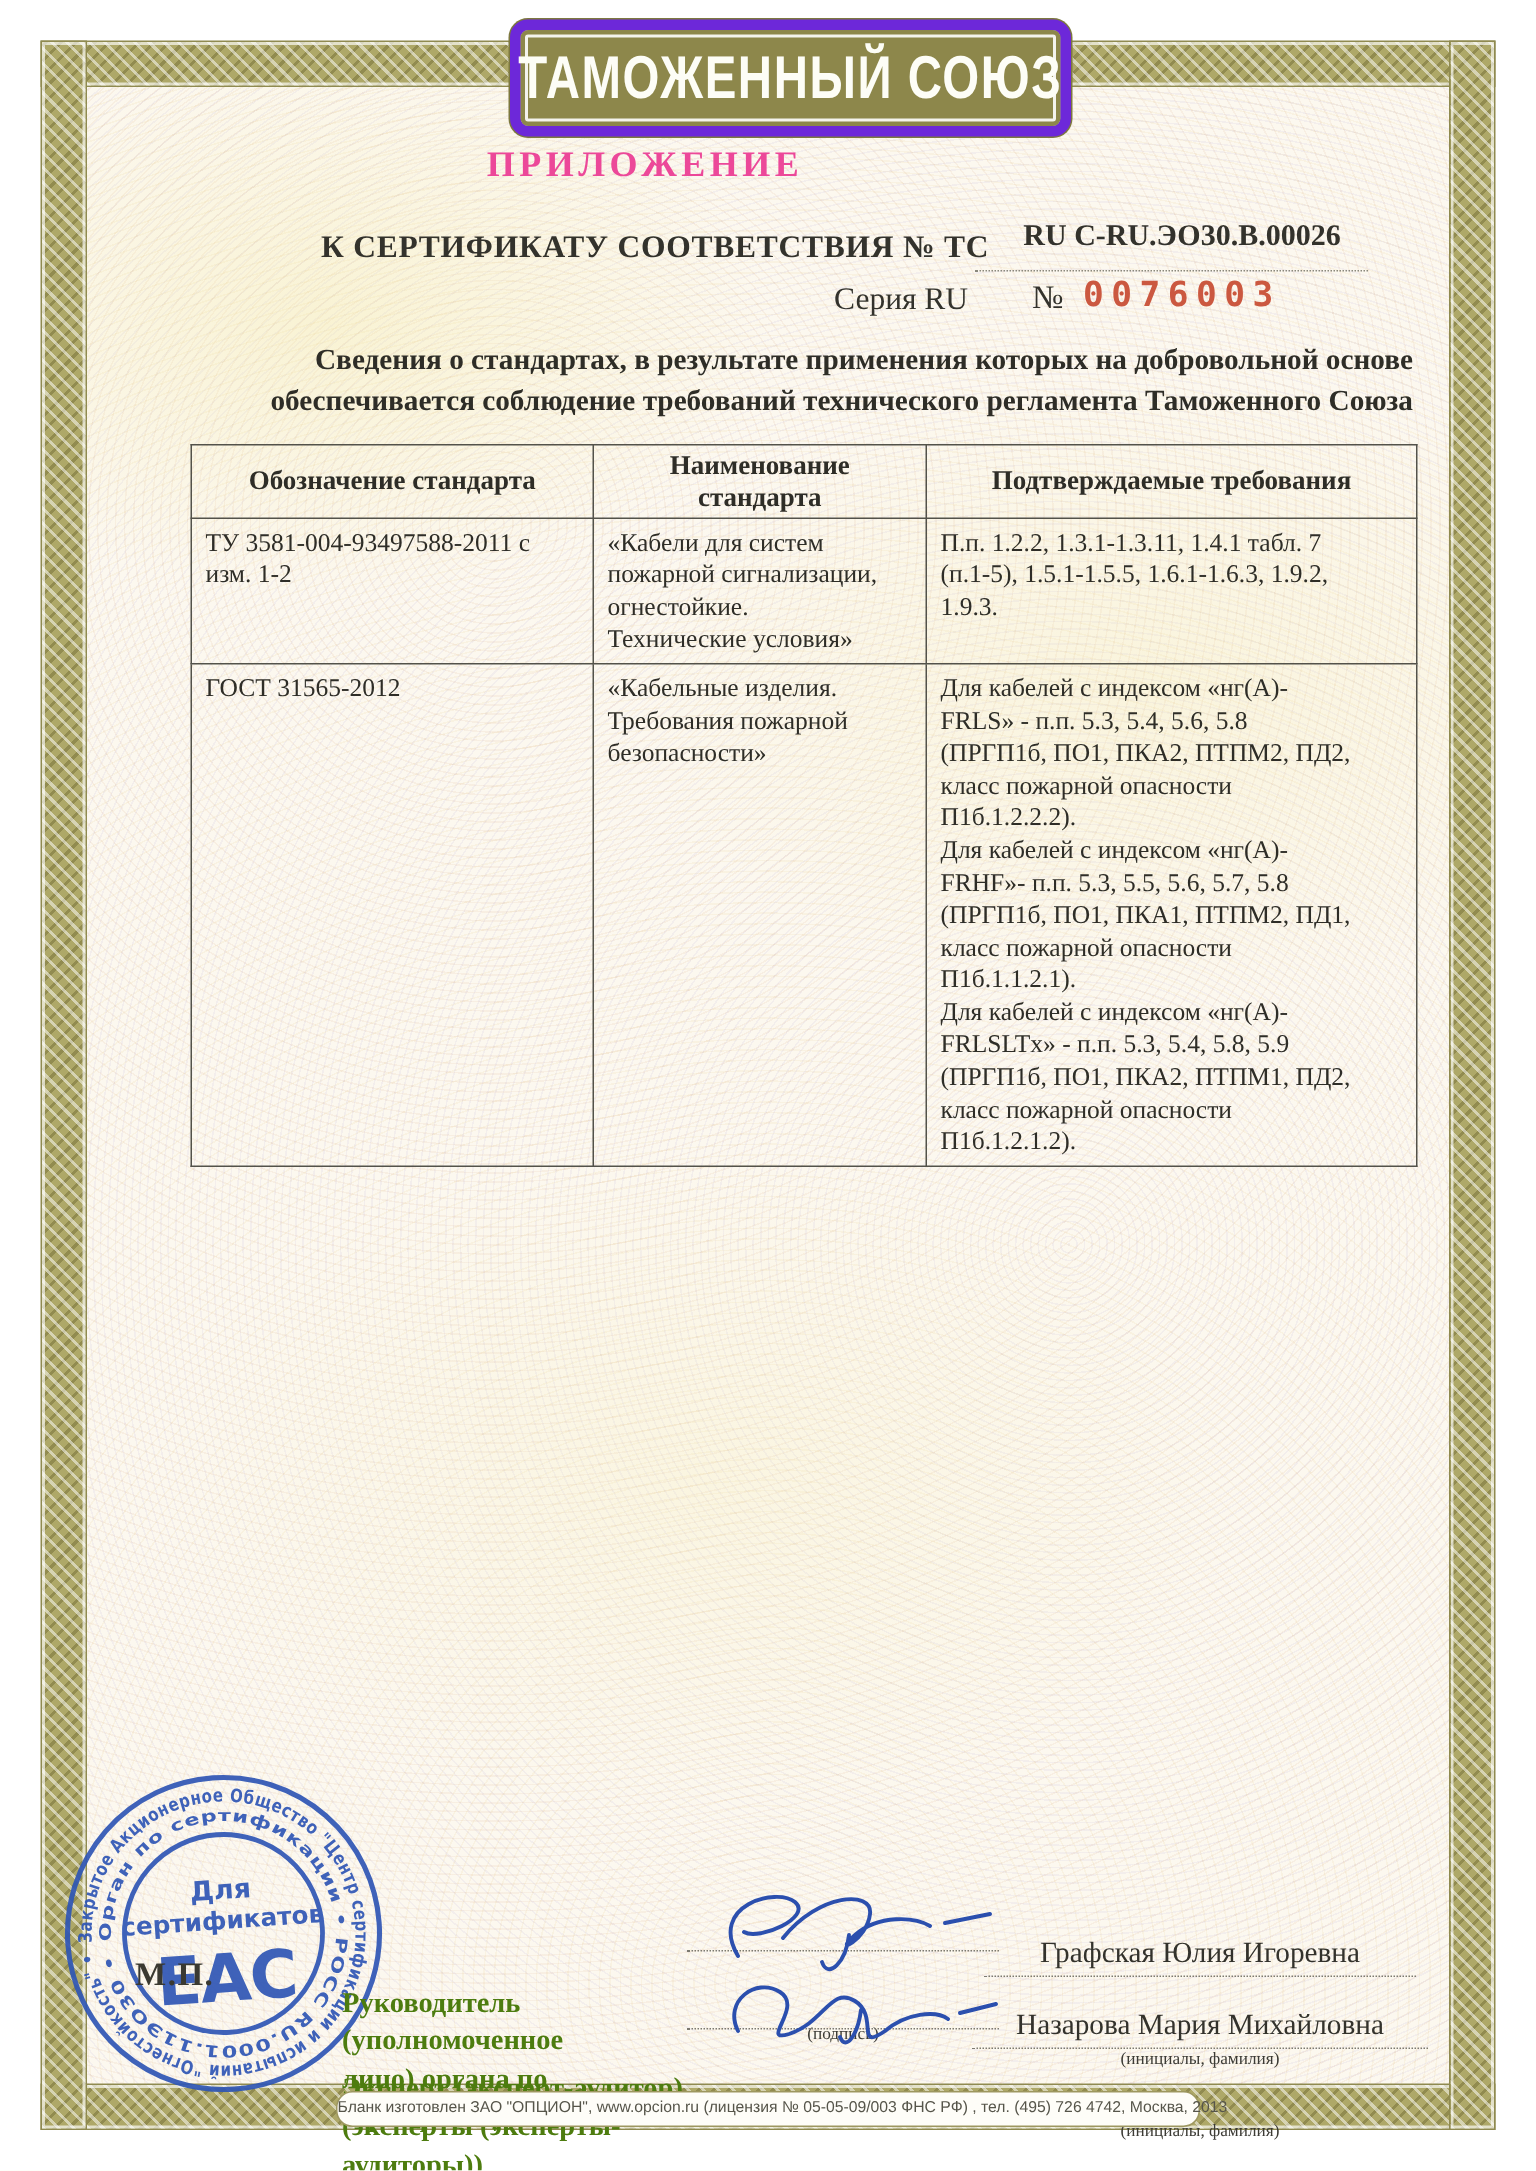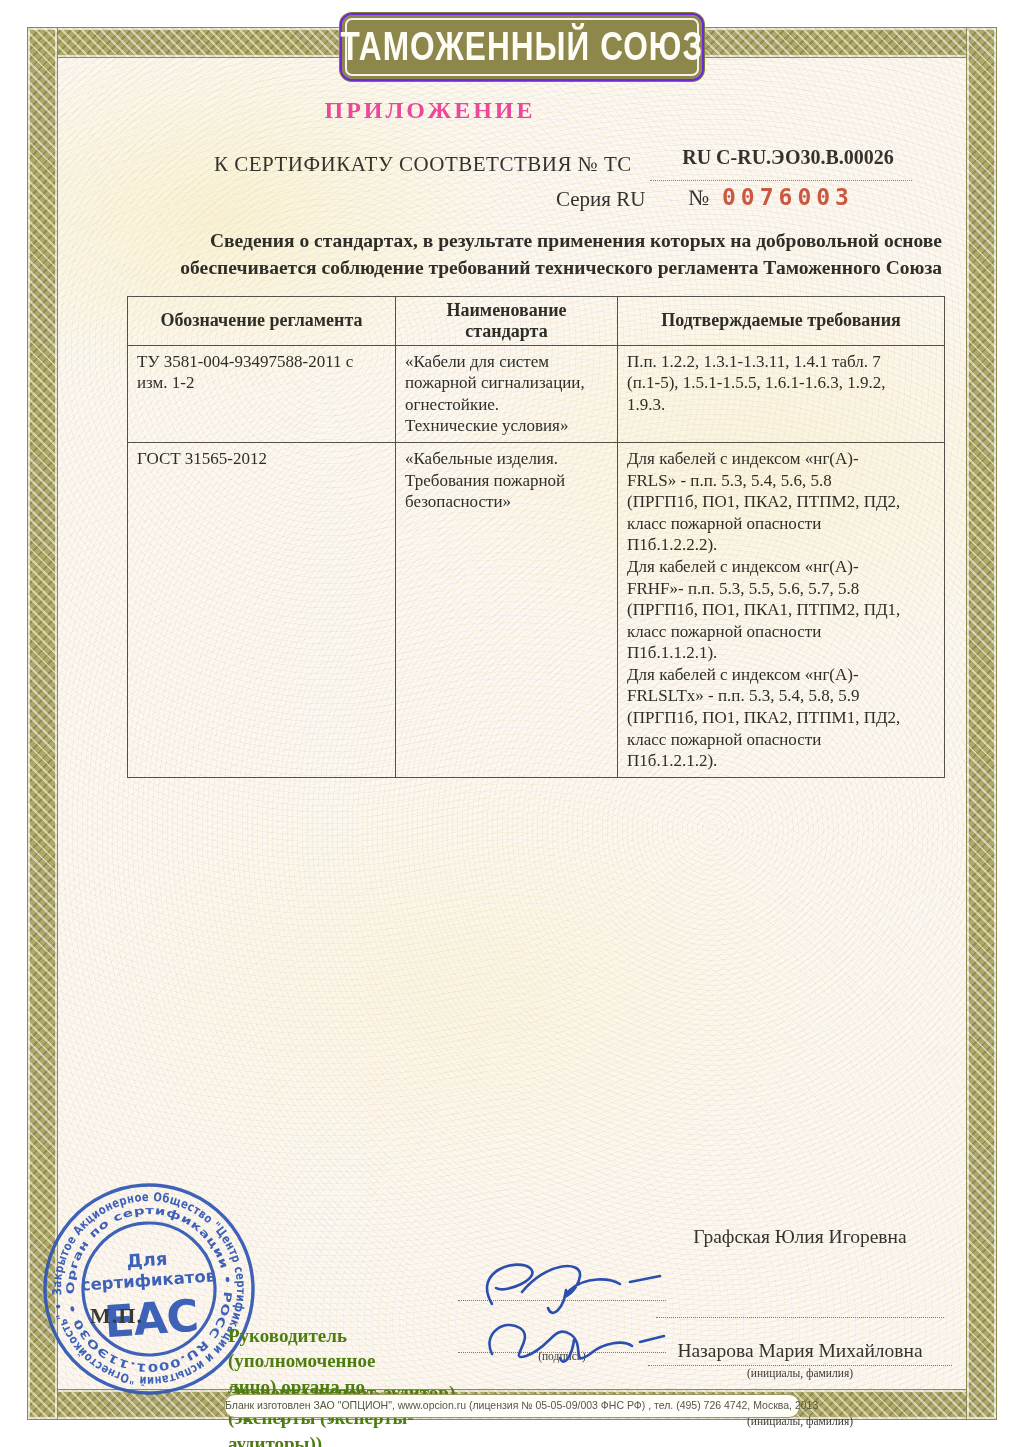--- a/index.html
+++ b/index.html
@@ -29,35 +29,35 @@
     box-shadow: inset 0 0 0 2px rgba(255,255,255,.65), 0 0 0 1px #8f8a50;
   }
   .b-top{left:28px;top:28px;width:968px;height:29px;}
   .b-bottom{left:28px;top:1390px;width:968px;height:29px;}
   .b-left{left:28px;top:28px;width:29px;height:1391px;}
   .b-right{left:967px;top:28px;width:29px;height:1391px;}
 
   
   .banner{
     position:absolute;left:340px;top:13px;width:360px;height:64px;
-    background:#8d874b;border:2px solid #6d28d9;border-radius:12px;
+    background:#8d874b;border:7px solid #6d28d9;border-radius:12px;
     box-shadow: inset 0 0 0 3px #8d874b, inset 0 0 0 5px rgba(255,255,255,.9), 0 0 0 1px #7d783f;
     display:flex;align-items:center;justify-content:center;
   }
   .banner span{
     color:#fdfdf6;font-family:"Liberation Sans", sans-serif;font-weight:700;
     font-size:31px;letter-spacing:1px;transform:scale(1.02,1.3);white-space:nowrap;
   }
 
   
   .title{
     position:absolute;left:0;top:97px;width:860px;text-align:center;
     font-size:24px;font-weight:700;letter-spacing:3px;color:#ec4899;
   }
-  .sub-label{position:absolute;left:214px;top:152px;font-size:21px;font-weight:400;letter-spacing:.5px;color:#33322c;}
+  .sub-label{position:absolute;left:214px;top:152px;font-size:21px;font-weight:700;letter-spacing:.5px;color:#33322c;}
   .cert-num{position:absolute;left:660px;top:146px;width:256px;text-align:center;font-size:20px;font-weight:700;color:#33322c;}
   .cert-underline{position:absolute;left:650px;top:180px;width:262px;border-bottom:1px dotted #8a887c;}
   .series-label{position:absolute;left:556px;top:187px;font-size:21px;color:#33322c;}
   .numero{position:absolute;left:688px;top:185px;font-size:22px;color:#33322c;}
   .serial{
     position:absolute;left:722px;top:184px;
     font-family:"DejaVu Sans Mono", monospace;font-weight:700;
     font-size:23px;letter-spacing:5px;color:#cb5840;
   }
   .intro{
@@ -81,21 +81,21 @@
   .role{position:absolute;left:228px;width:252px;font-size:19px;font-weight:700;line-height:1.33;color:#4d7c0f;white-space:pre-line;margin-top:36px;}
   .role1{top:1287px;}
   .role2{top:1344px;}
   .sigline{position:absolute;border-bottom:1.2px dotted #7c7a70;}
   .sigline1{left:458px;top:1300px;width:208px;}
   .sigline2{left:458px;top:1352px;width:208px;}
   .caption{position:absolute;font-size:11.5px;color:#3c3b35;text-align:center;margin-top:47px;}
   .cap-sig1{left:458px;top:1303px;width:208px;}
   .cap-sig2{left:458px;top:1355px;width:208px;}
   .sigperson{position:absolute;text-align:center;font-size:19.5px;color:#33322c;}
-  .name1{left:660px;top:1226px;width:280px;}
+  .name1{left:660px;top:1292px;width:280px;}
   .name2{left:652px;top:1340px;width:296px;}
   .nameline1{left:656px;top:1317px;width:288px;}
   .nameline2{left:648px;top:1365px;width:304px;}
   .cap-name1{left:656px;top:1320px;width:288px;}
   .cap-name2{left:648px;top:1368px;width:304px;}
   .handwriting{position:absolute;}
   .hw1{left:470px;top:1256px;}
   .hw2{left:478px;top:1310px;}
 
   .stamp{position:absolute;left:36px;top:1176px;width:226px;height:226px;transform:rotate(-4deg);opacity:.92;}
@@ -137,21 +137,21 @@
 обеспечивается соблюдение требований технического регламента Таможенного Союза</div>
 
   <table class="stdtable">
     <colgroup>
         <col style="width:268px">
         <col style="width:222px">
         <col style="width:327px">
       </colgroup>
     <thead>
       <tr>
-        <th class="preline">Обозначение регламента</th>
+        <th class="preline">Обозначение стандарта</th>
         <th class="preline">Наименование
 стандарта</th>
         <th class="preline">Подтверждаемые требования</th>
       </tr>
     </thead>
     <tbody>
       <tr style="height:90px;">
         <td class="preline">ТУ 3581-004-93497588-2011 с
 изм. 1-2</td>
         <td class="preline">«Кабели для систем

